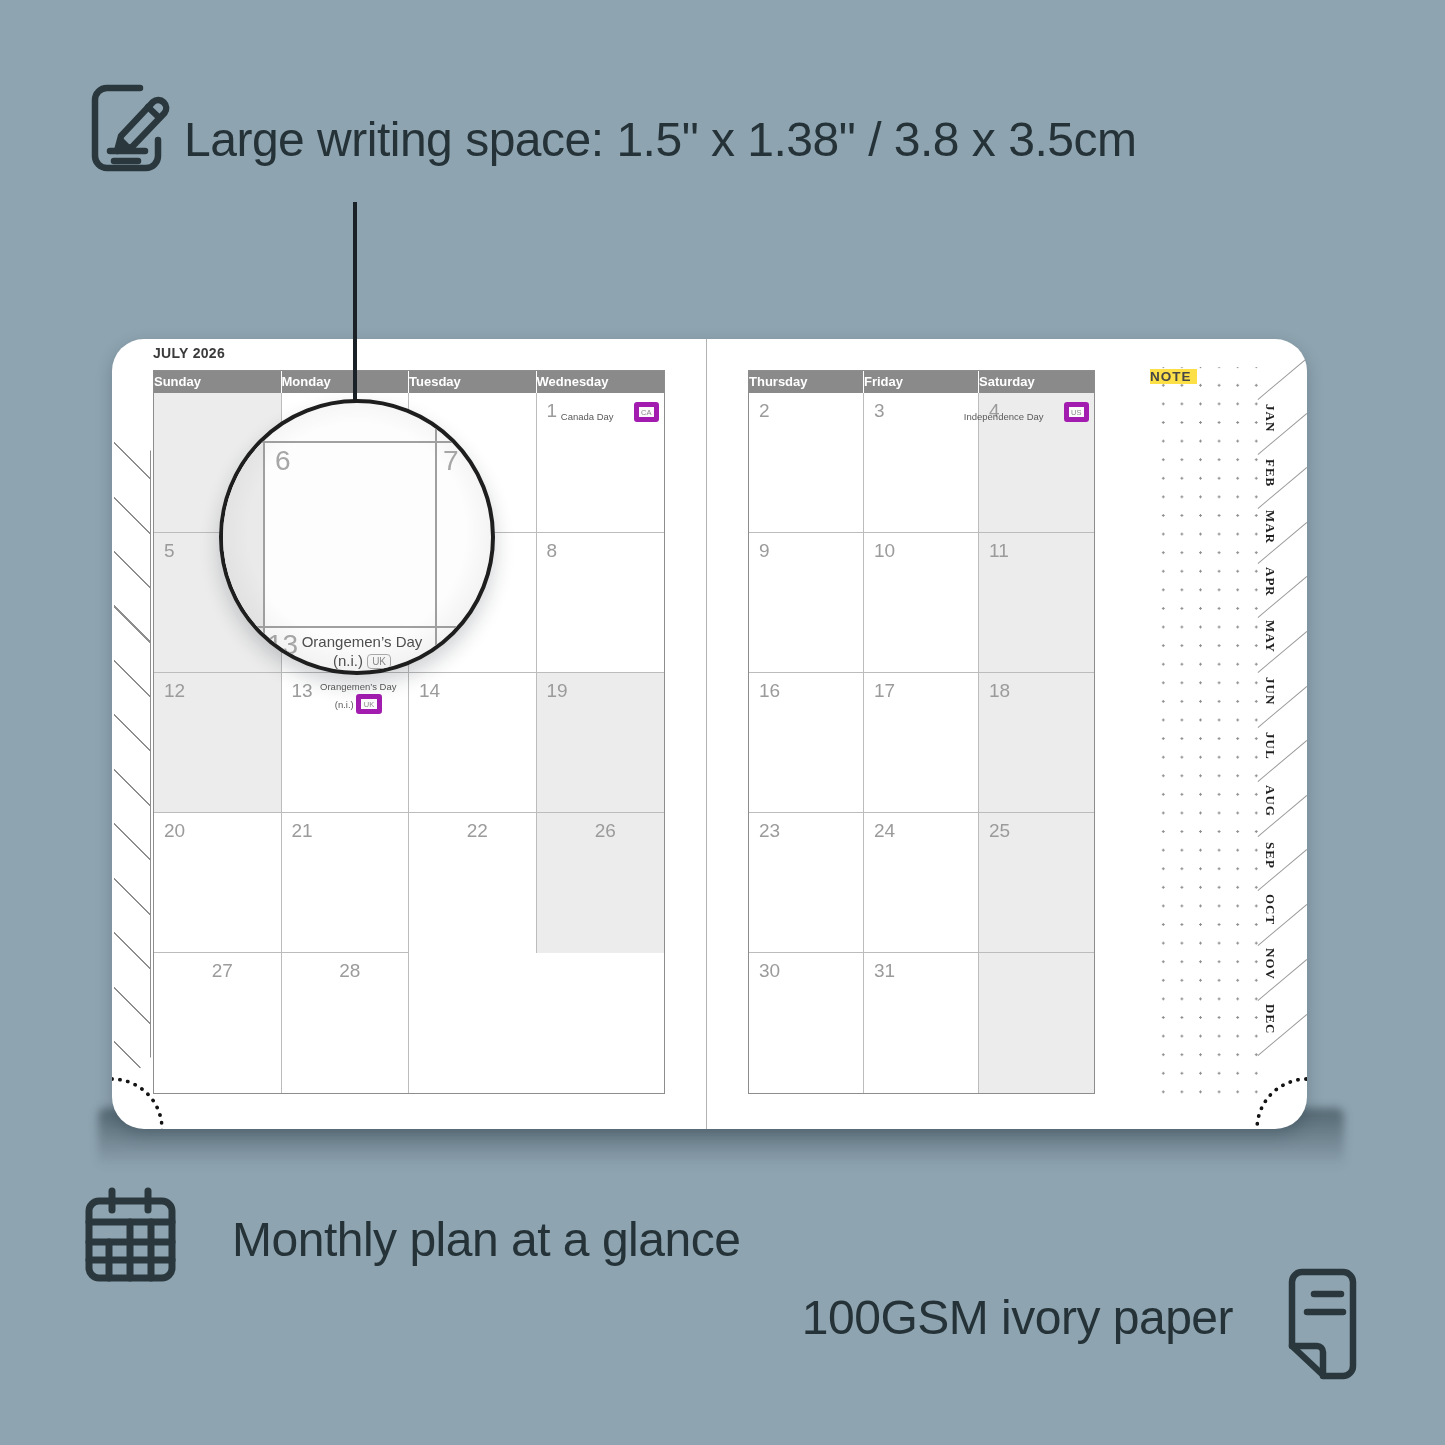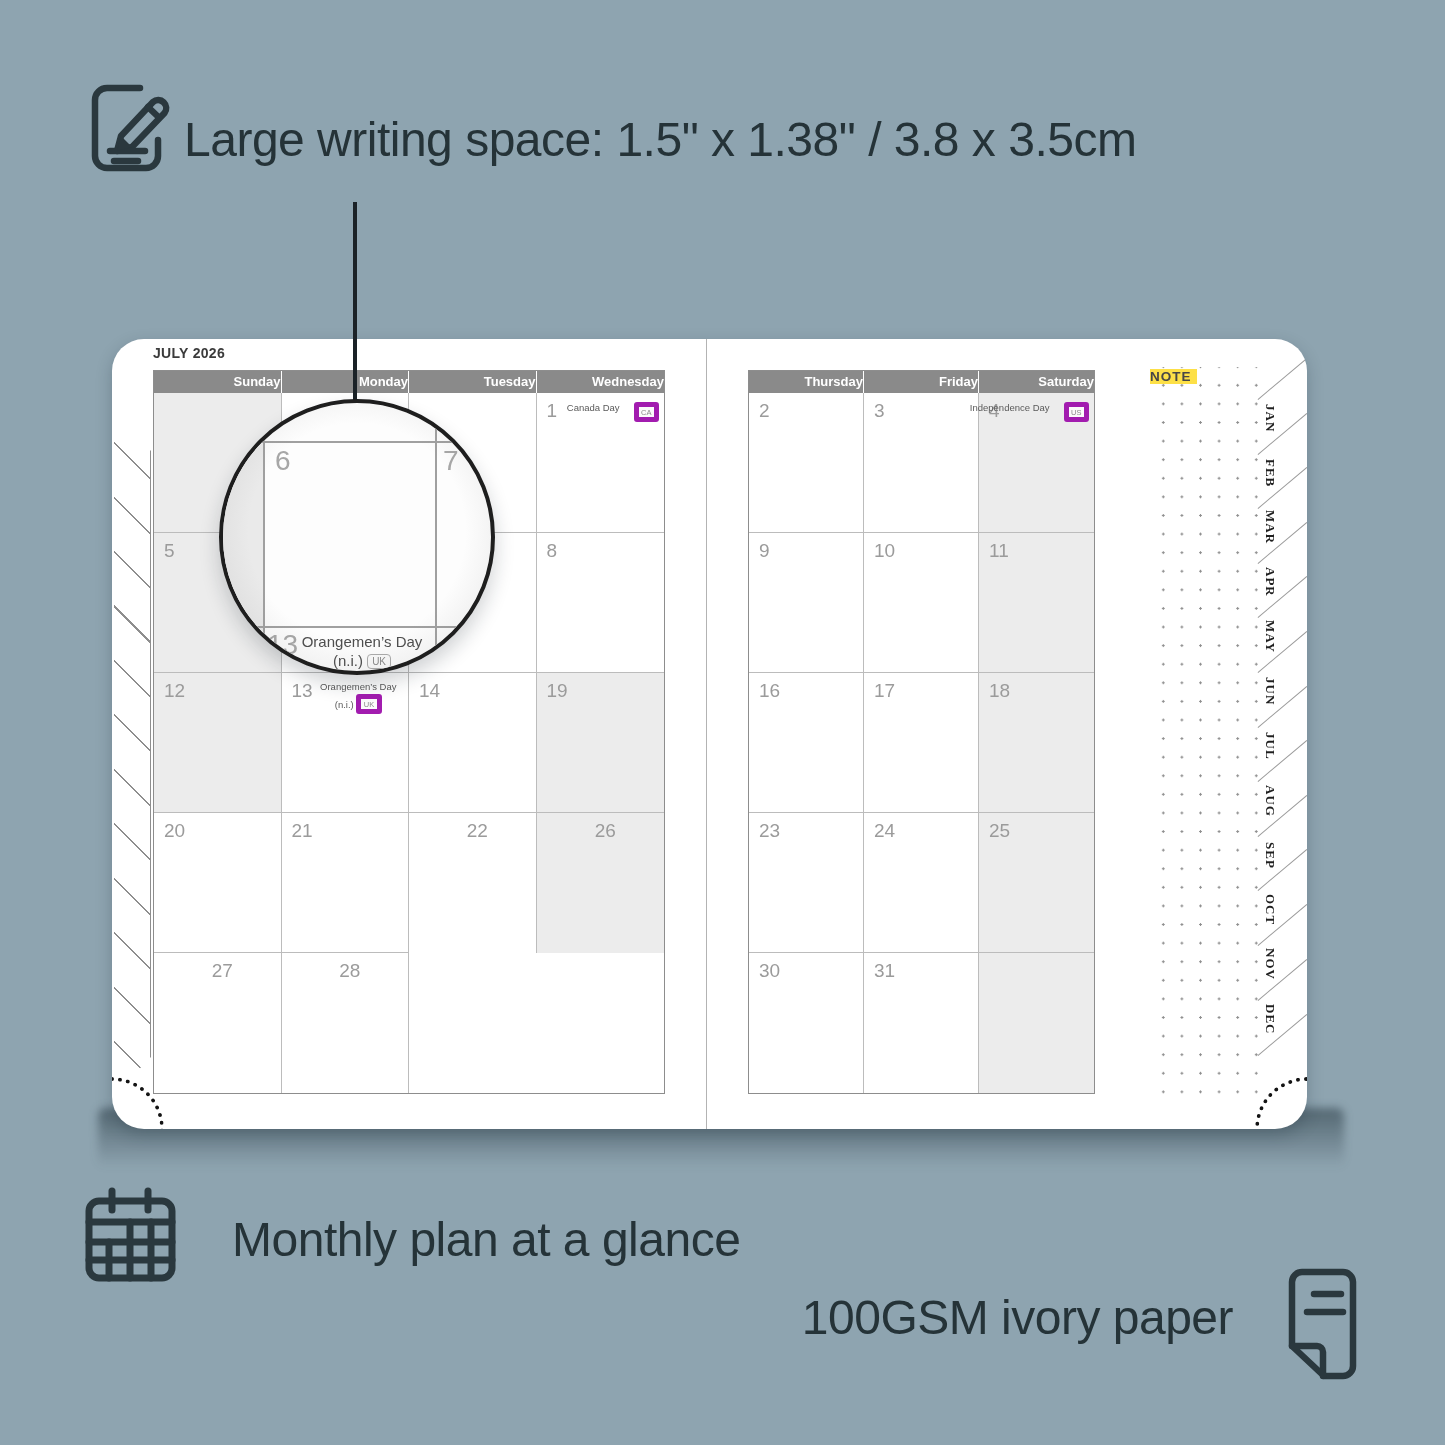--- a/index.html
+++ b/index.html
@@ -24,30 +24,30 @@
   #planner { position:absolute; left:112px; top:330px; width:1195px; height:790px; background:#ffffff;
     border-radius:32px; overflow:hidden; z-index:1; box-shadow:0 6px 16px rgba(25,40,50,0.25);margin-top:9px; }
   #spine { position:absolute; left:594px; top:0; width:1px; height:100%; background:#b3b3b3; }
 
   #month-title { position:absolute; left:41px; top:6px; font-size:14px; font-weight:bold; color:#3b3b3b; letter-spacing:0.3px; }
 
   .grid { position:absolute; top:31px; display:grid; border:1px solid #8d8d8d; background:#fff; }
   #left-grid  { left:41px;  grid-template-columns:repeat(4,127.5px); grid-template-rows:22px repeat(5,140px); }
   #right-grid { left:636px; grid-template-columns:repeat(3,115px);  grid-template-rows:22px repeat(5,140px); }
 
-  .hcell { background:#8a8a8a; color:#ffffff; font-size:13px; font-weight:bold; text-align:right; line-height:22px; border-right:1.5px solid #ffffff; }
+  .hcell { background:#8a8a8a; color:#ffffff; font-size:13px; font-weight:bold; text-align:left; line-height:22px; border-right:1.5px solid #ffffff; }
   .cell { position:relative; border-right:1px solid #bcbcbc; border-bottom:1px solid #bcbcbc; background:#fff; }
   .cell.sh { background:#ececec; }
   #left-grid  > :nth-child(4n) { border-right:none; }
   #right-grid > :nth-child(3n) { border-right:none; }
   #left-grid  > :nth-last-child(-n+4) { border-bottom:none;text-align:center; }
   #right-grid > :nth-last-child(-n+3) { border-bottom:none; }
 
   .dnum { display:block; padding:7px 0 0 10px; font-size:19px; color:#9b9b9b; }
-  .hol-right { position:absolute; top:9px; right:5px; font-size:9.5px; color:#5a5a5a; display:flex; align-items:flex-start; gap:14px; white-space:nowrap; }
+  .hol-right { position:absolute; top:9px; right:5px; font-size:9.5px; color:#5a5a5a; display:flex; align-items:flex-end; gap:20px; white-space:nowrap; }
   .hol-center { position:absolute; top:7px; left:30px; right:3px; text-align:center; font-size:9.5px; line-height:1.5; color:#5a5a5a; }
   .badge { display:inline-block; font-size:7.5px; line-height:9px; padding:0.5px 2.5px; border:5px solid #a21caf; border-radius:3px; color:#8a8a8a; background:#fbfbfb; vertical-align:1px; }
 
   
   #note-dots { position:absolute; left:1036px; top:28px; width:116px; height:728px;
     background-image:radial-gradient(circle, #8f8f8f 1.1px, transparent 1.4px); background-size:18.6px 18.6px; background-position:6px 9px; }
   #note-label { position:absolute; left:1038px; top:30px; font-size:13.5px; font-weight:bold; color:#474747; letter-spacing:1px; background:#fde047; padding-right:5px; }
 
   
   #tabs { position:absolute; left:1150px; top:52px; width:45px; height:656px; }

